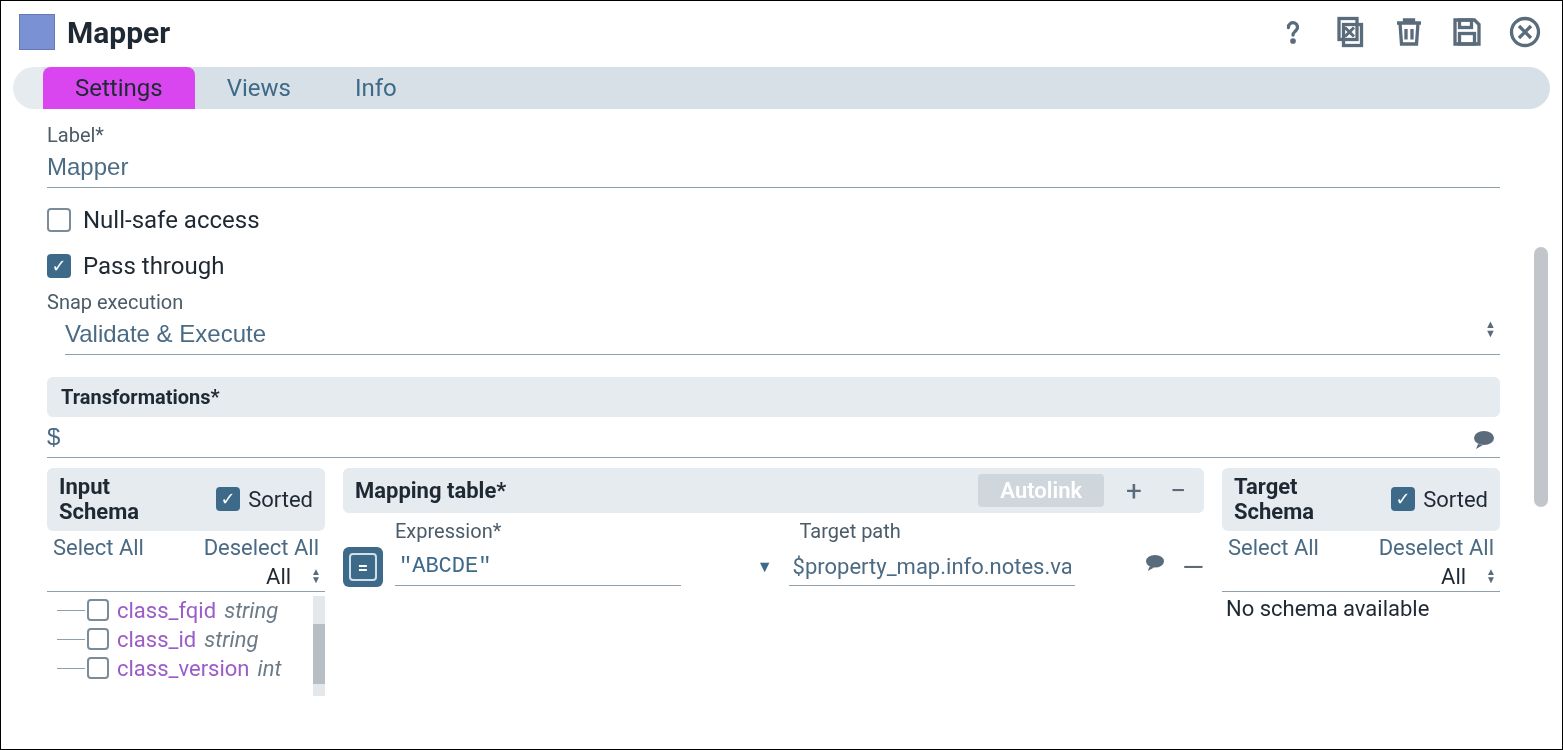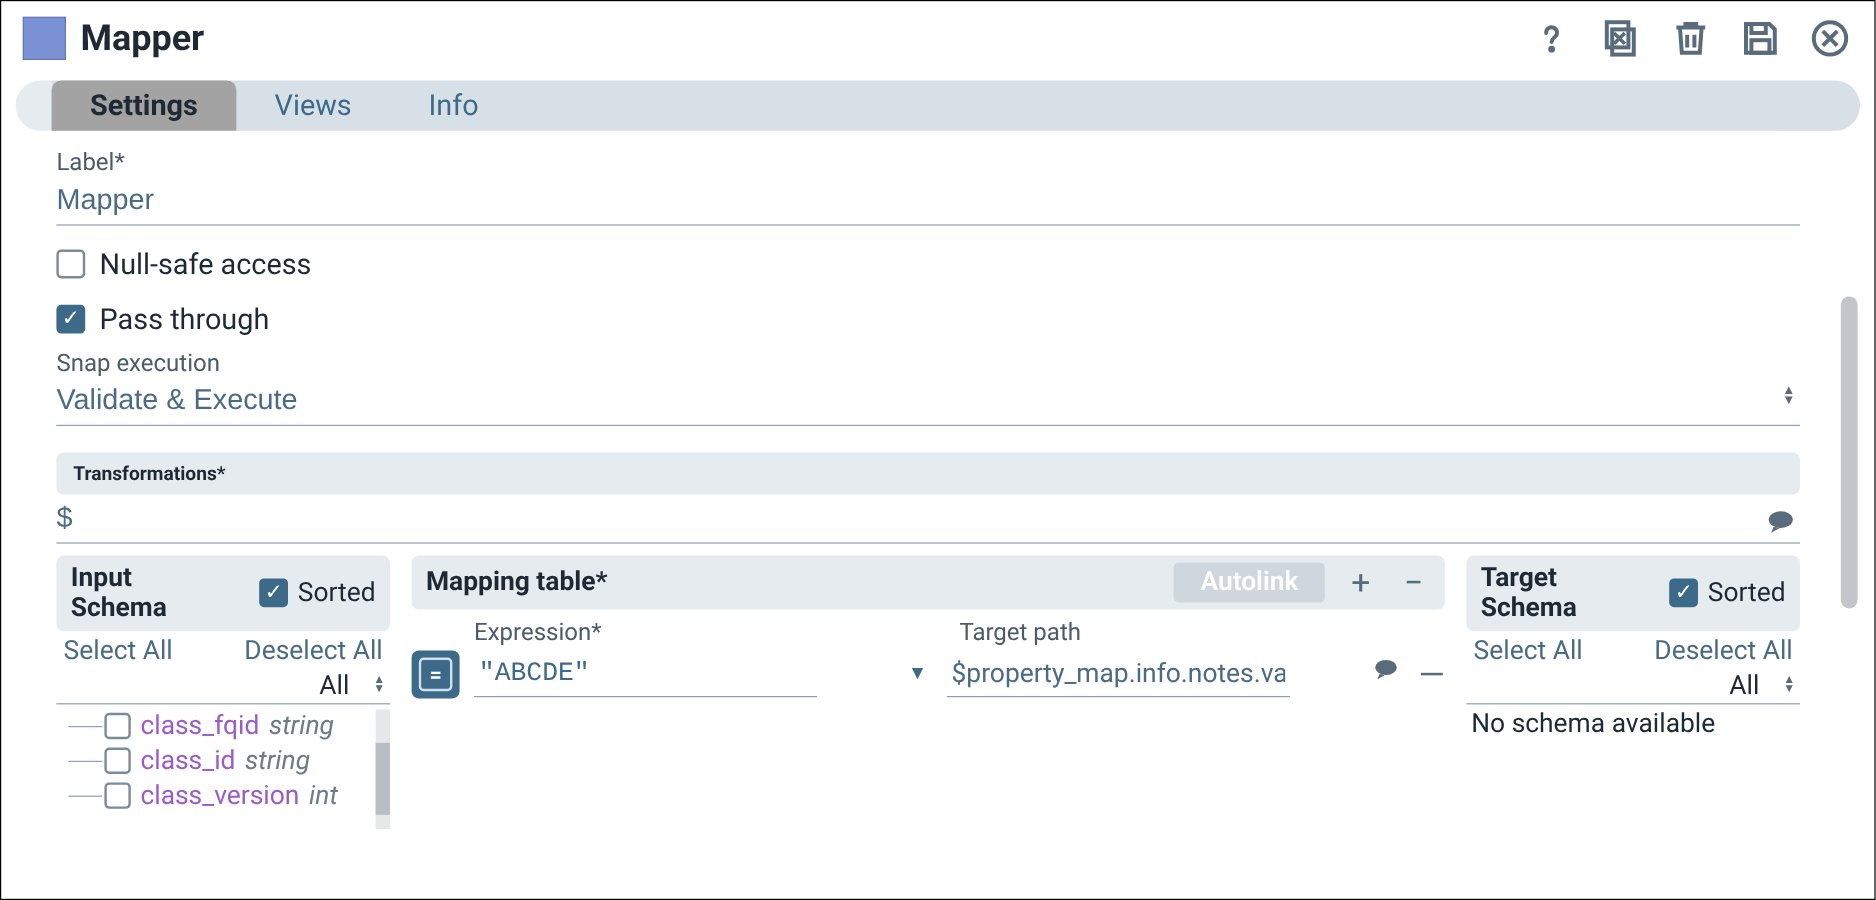--- a/index.html
+++ b/index.html
@@ -47,23 +47,23 @@
 .tab {
   padding: 0 32px;
   font-size: 24px;
   color: #3d6a89;
   height: 100%;
   display: flex;
   align-items: center;
   cursor: pointer;
 }
 .tab.active {
-  background: #a3a3a3;
+  background: #d946ef;
   color: #1f2933;
-  font-weight: 700;
+  font-weight: 400;
   border-radius: 8px 8px 0 0;
 }
 
 .content {
   margin-top: 8px;
   padding: 0 4px 0 34px;
   height: 600px;
   overflow-y: auto;
   position: relative;
 }
@@ -101,34 +101,34 @@
   background: #3d6a89;
   border-color: #3d6a89;
 }
 .chk.checked::after {
   content: "✓";
   color: #fff;
   font-size: 18px;
   line-height: 1;
 }
 
-.select-wrap { position: relative; margin-right: 46px; }
+.select-wrap { position: relative; margin-right: 46px; margin-left: 18px; }
 .select-wrap .spinner {
   position: absolute; right: 4px; top: 6px;
   display: flex; flex-direction: column;
   color: #5a6b7b;
   font-size: 11px;
   line-height: 9px;
 }
 
 .section-bar {
   background: #e5ebef;
   border-radius: 6px;
   padding: 8px 14px;
-  font-size: 16px;
+  font-size: 20px;
   font-weight: 700;
   margin-top: 22px;
   margin-right: 46px;
 }
 
 .mapping-root-row { position: relative; margin-right: 46px; }
 .mapping-root-row .bubble {
   position: absolute; right: 4px; bottom: 4px;
   color: #5a6b7b;
 }

